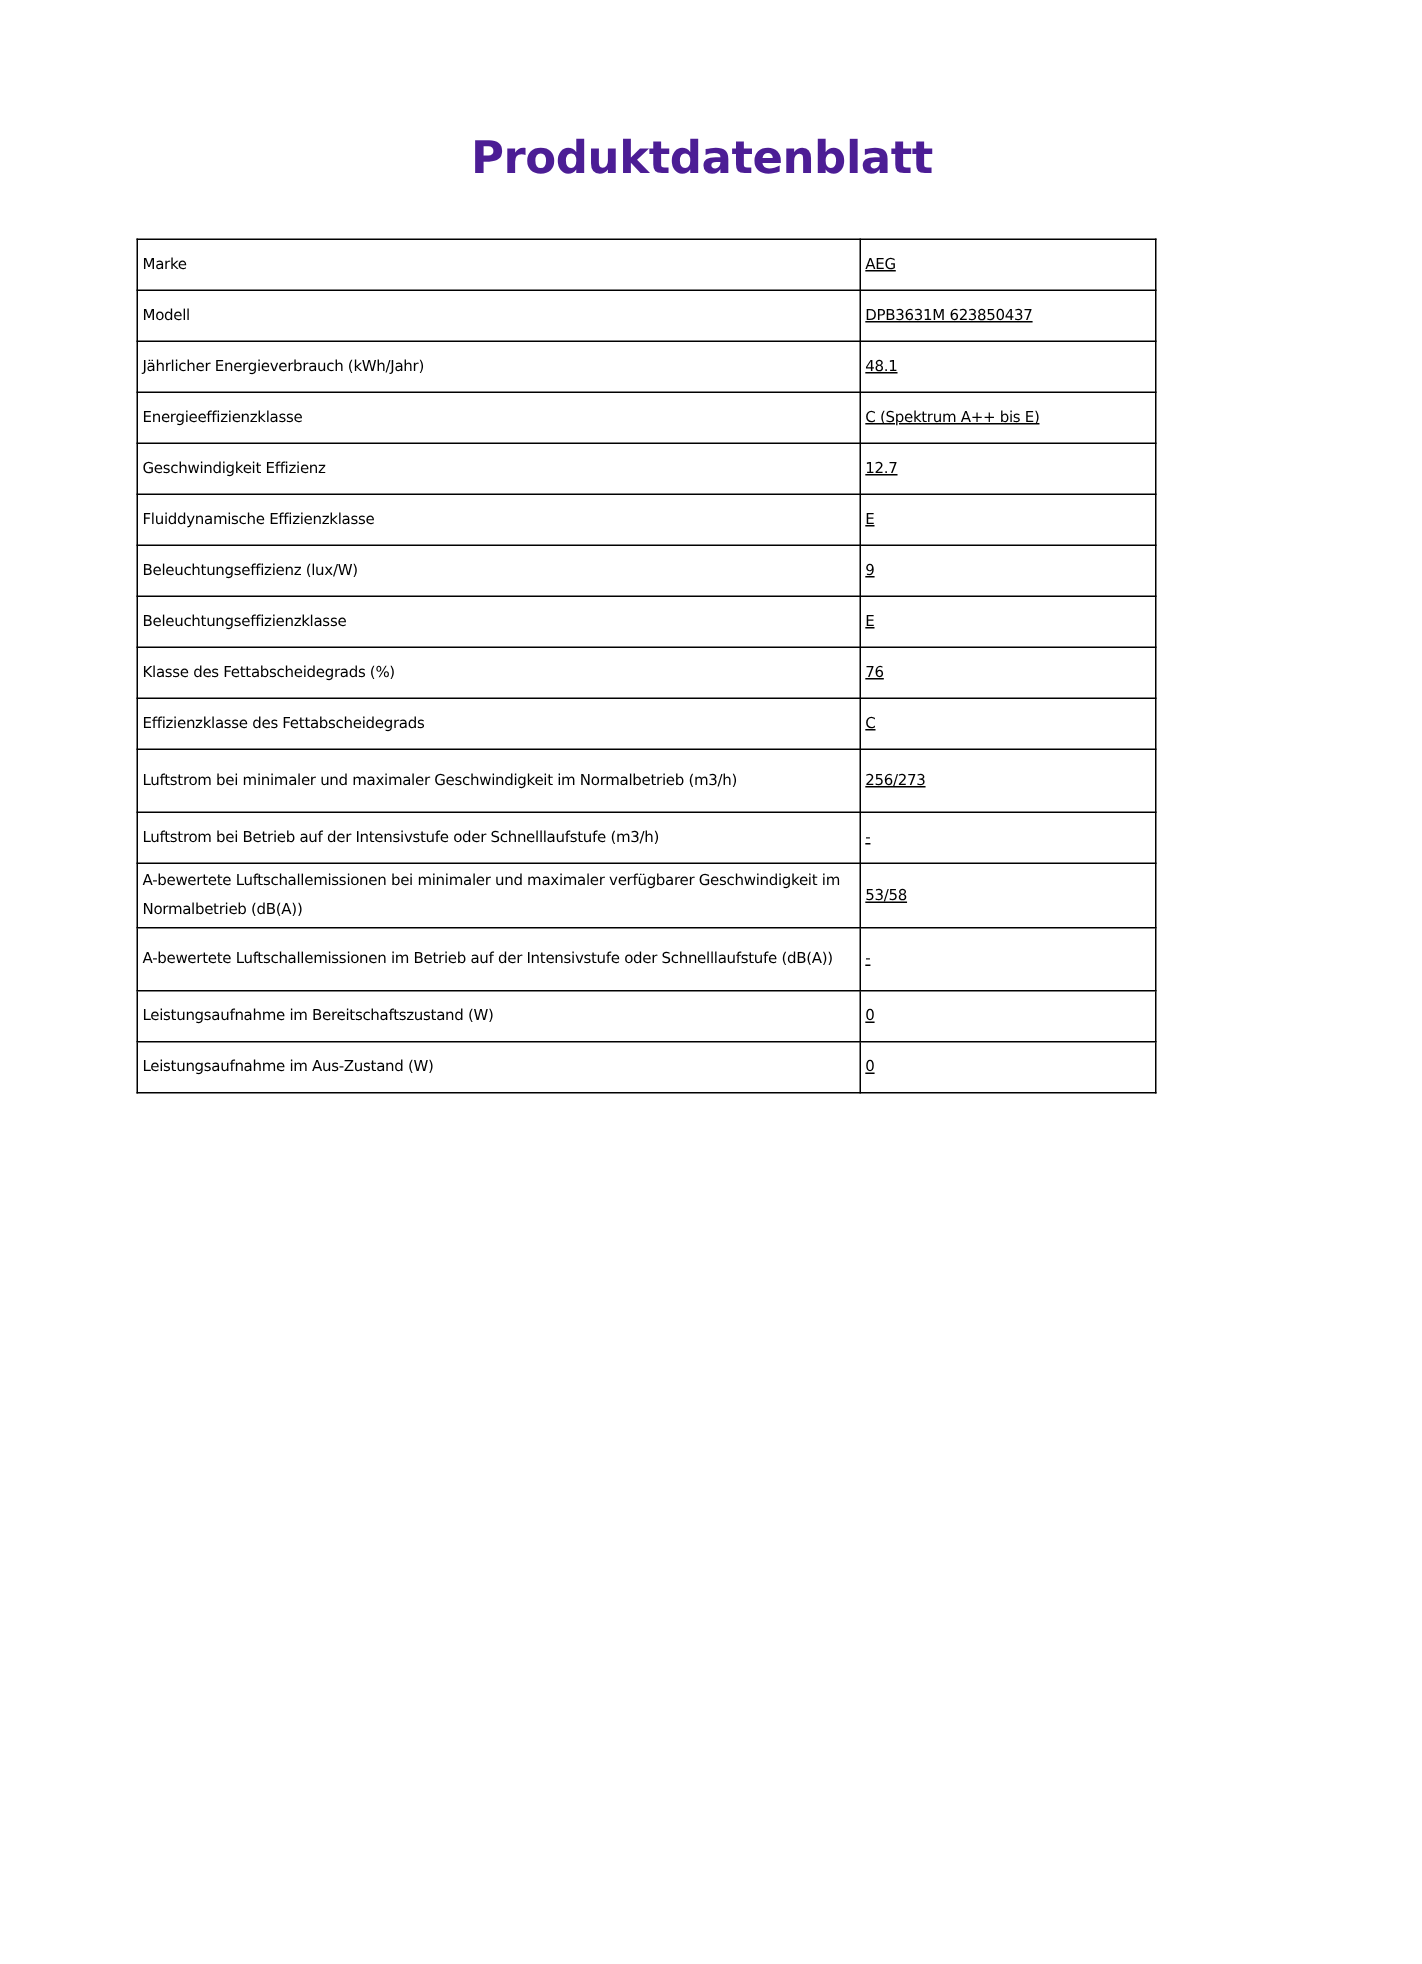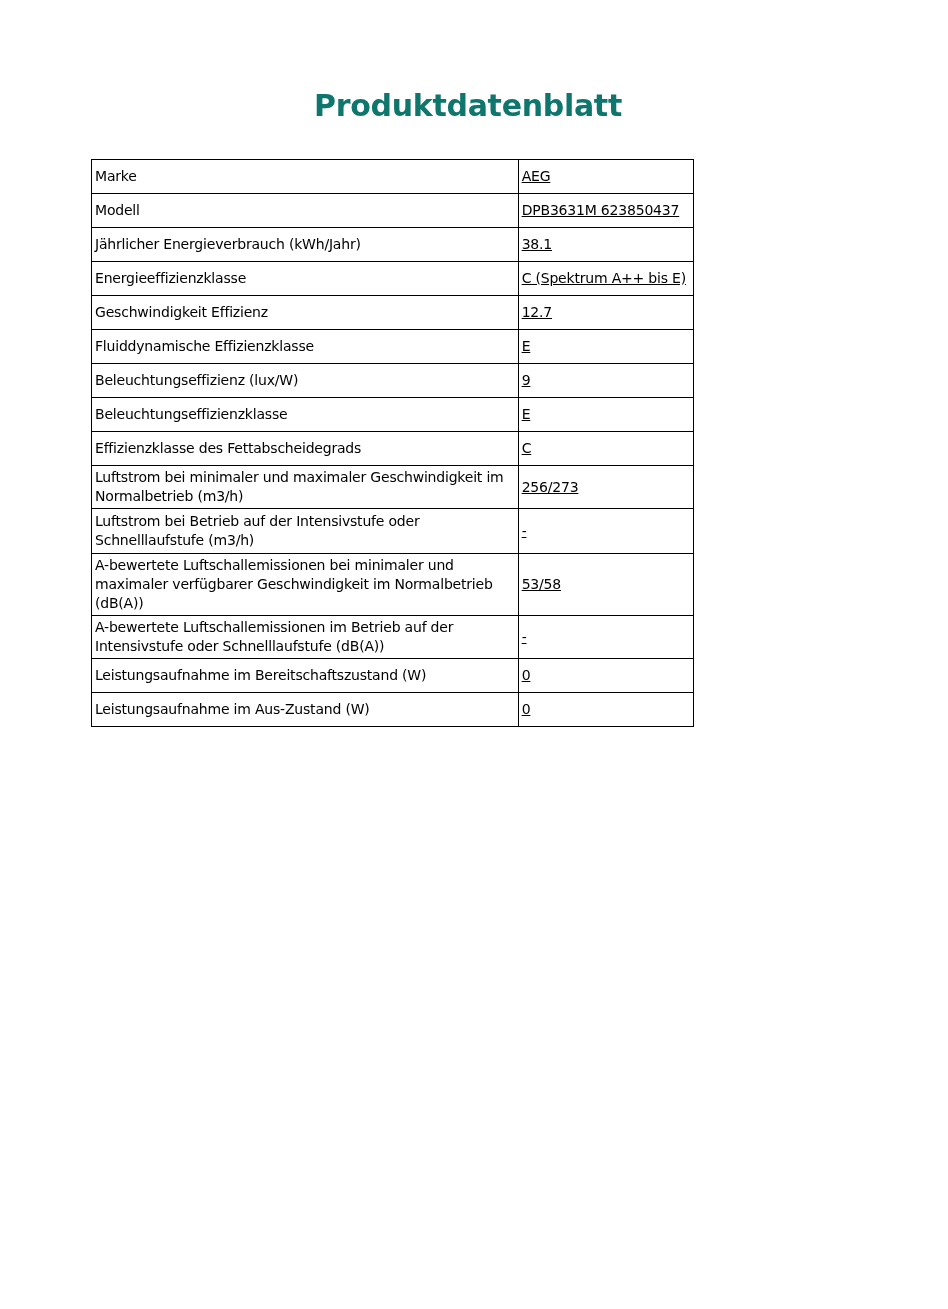--- a/index.html
+++ b/index.html
@@ -1,24 +1,24 @@
 <!DOCTYPE html>
 <html><head>
   <meta charset="utf-8">
   <style>
     html, body { margin: 0; padding: 0; background: #ffffff; }
     body { width: 948px; height: 1309px; position: relative; font-family: "DejaVu Sans", sans-serif; color: #000; }
     .title {
       position: absolute; top: 88px; left: 0; width: 936px; text-align: center;
       font-family: "DejaVu Sans", sans-serif; font-weight: bold; font-size: 30px;
-      color: #0f766e; letter-spacing: -0.3px;
+      color: #4c1d95; letter-spacing: -0.3px;
     }
     table.sheet {
-      position: absolute; top: 159px; left: 91px; width: 603px;
-      border-collapse: collapse; font-size: 14px; line-height: 19px; border-radius: 16px;
+      position: absolute; top: 159px; left: 91px; width: 680px;
+      border-collapse: collapse; font-size: 10px; line-height: 19px; border-radius: 16px;
     }
     table.sheet td {
       border: 1px solid #000; padding: 3px 3px; vertical-align: middle;
       letter-spacing: -0.2px;
     }
     table.sheet td.label { width: 530px; }
     table.sheet td.value { width: 212px; text-decoration: underline; }
     tr.r1 td { height: 27px; }
     tr.r2 td { height: 37px; padding-top: 2px; padding-bottom: 2px; }
   </style>
@@ -32,41 +32,45 @@
     <tr class="r1">
       <td class="label">Marke</td>
       <td class="value">AEG</td>
     </tr>
     <tr class="r1">
       <td class="label">Modell</td>
       <td class="value">DPB3631M 623850437</td>
     </tr>
     <tr class="r1">
       <td class="label">Jährlicher Energieverbrauch (kWh/Jahr)</td>
-      <td class="value">38.1</td>
+      <td class="value">48.1</td>
     </tr>
     <tr class="r1">
       <td class="label">Energieeffizienzklasse</td>
       <td class="value">C (Spektrum A++ bis E)</td>
     </tr>
     <tr class="r1">
       <td class="label">Geschwindigkeit Effizienz</td>
       <td class="value">12.7</td>
     </tr>
     <tr class="r1">
       <td class="label">Fluiddynamische Effizienzklasse</td>
       <td class="value">E</td>
     </tr>
     <tr class="r1">
       <td class="label">Beleuchtungseffizienz (lux/W)</td>
       <td class="value">9</td>
     </tr>
     <tr class="r1">
       <td class="label">Beleuchtungseffizienzklasse</td>
       <td class="value">E</td>
+    </tr>
+    <tr class="r1">
+      <td class="label">Klasse des Fettabscheidegrads (%)</td>
+      <td class="value">76</td>
     </tr>
     <tr class="r1">
       <td class="label">Effizienzklasse des Fettabscheidegrads</td>
       <td class="value">C</td>
     </tr>
     <tr class="r2">
       <td class="label">Luftstrom bei minimaler und maximaler Geschwindigkeit im Normalbetrieb (m3/h)</td>
       <td class="value">256/273</td>
     </tr>
     <tr class="r1">

